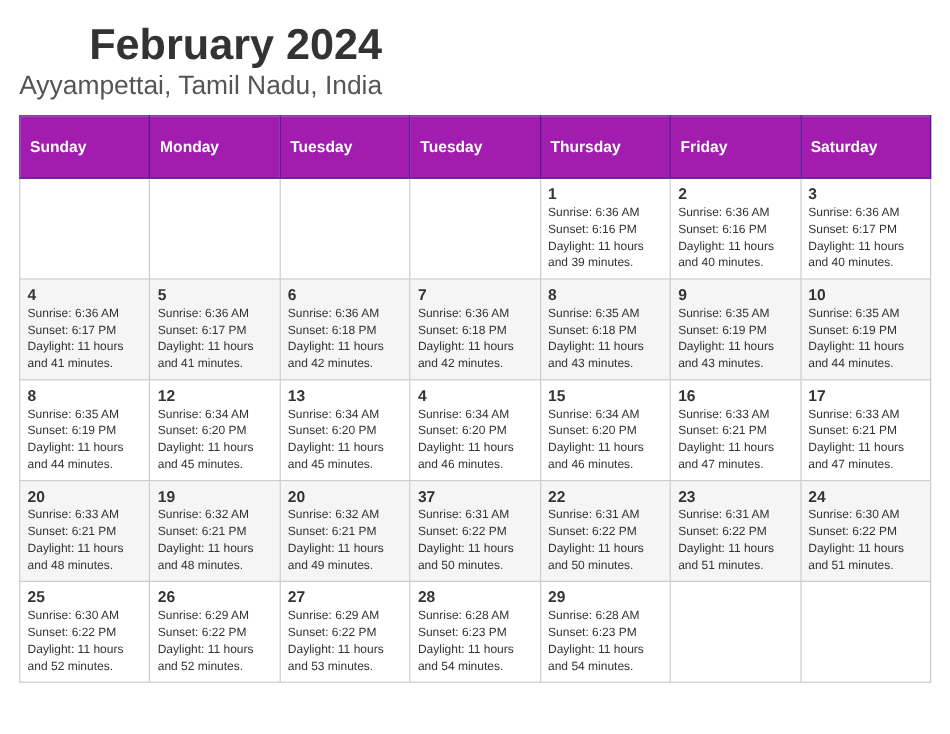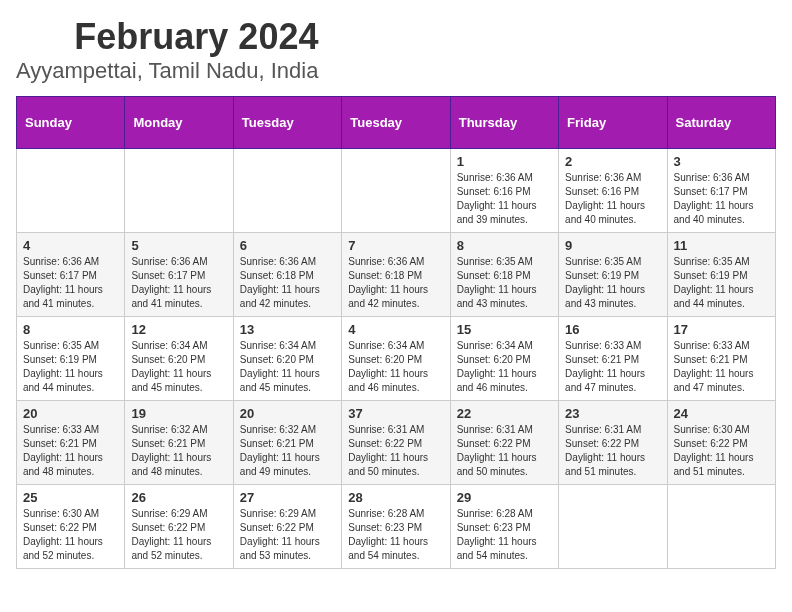--- a/index.html
+++ b/index.html
@@ -175,21 +175,21 @@
 and 43 minutes.</div>
         </td>
         <td>
           <span class="day-num">9</span>
           <div class="cell-content" style="white-space: pre-line;">Sunrise: 6:35 AM
 Sunset: 6:19 PM
 Daylight: 11 hours
 and 43 minutes.</div>
         </td>
         <td>
-          <span class="day-num">11</span>
+          <span class="day-num">10</span>
           <div class="cell-content" style="white-space: pre-line;">Sunrise: 6:35 AM
 Sunset: 6:19 PM
 Daylight: 11 hours
 and 44 minutes.</div>
         </td>
       </tr>
       <tr>
         <td>
           <span class="day-num">8</span>
           <div class="cell-content" style="white-space: pre-line;">Sunrise: 6:35 AM

